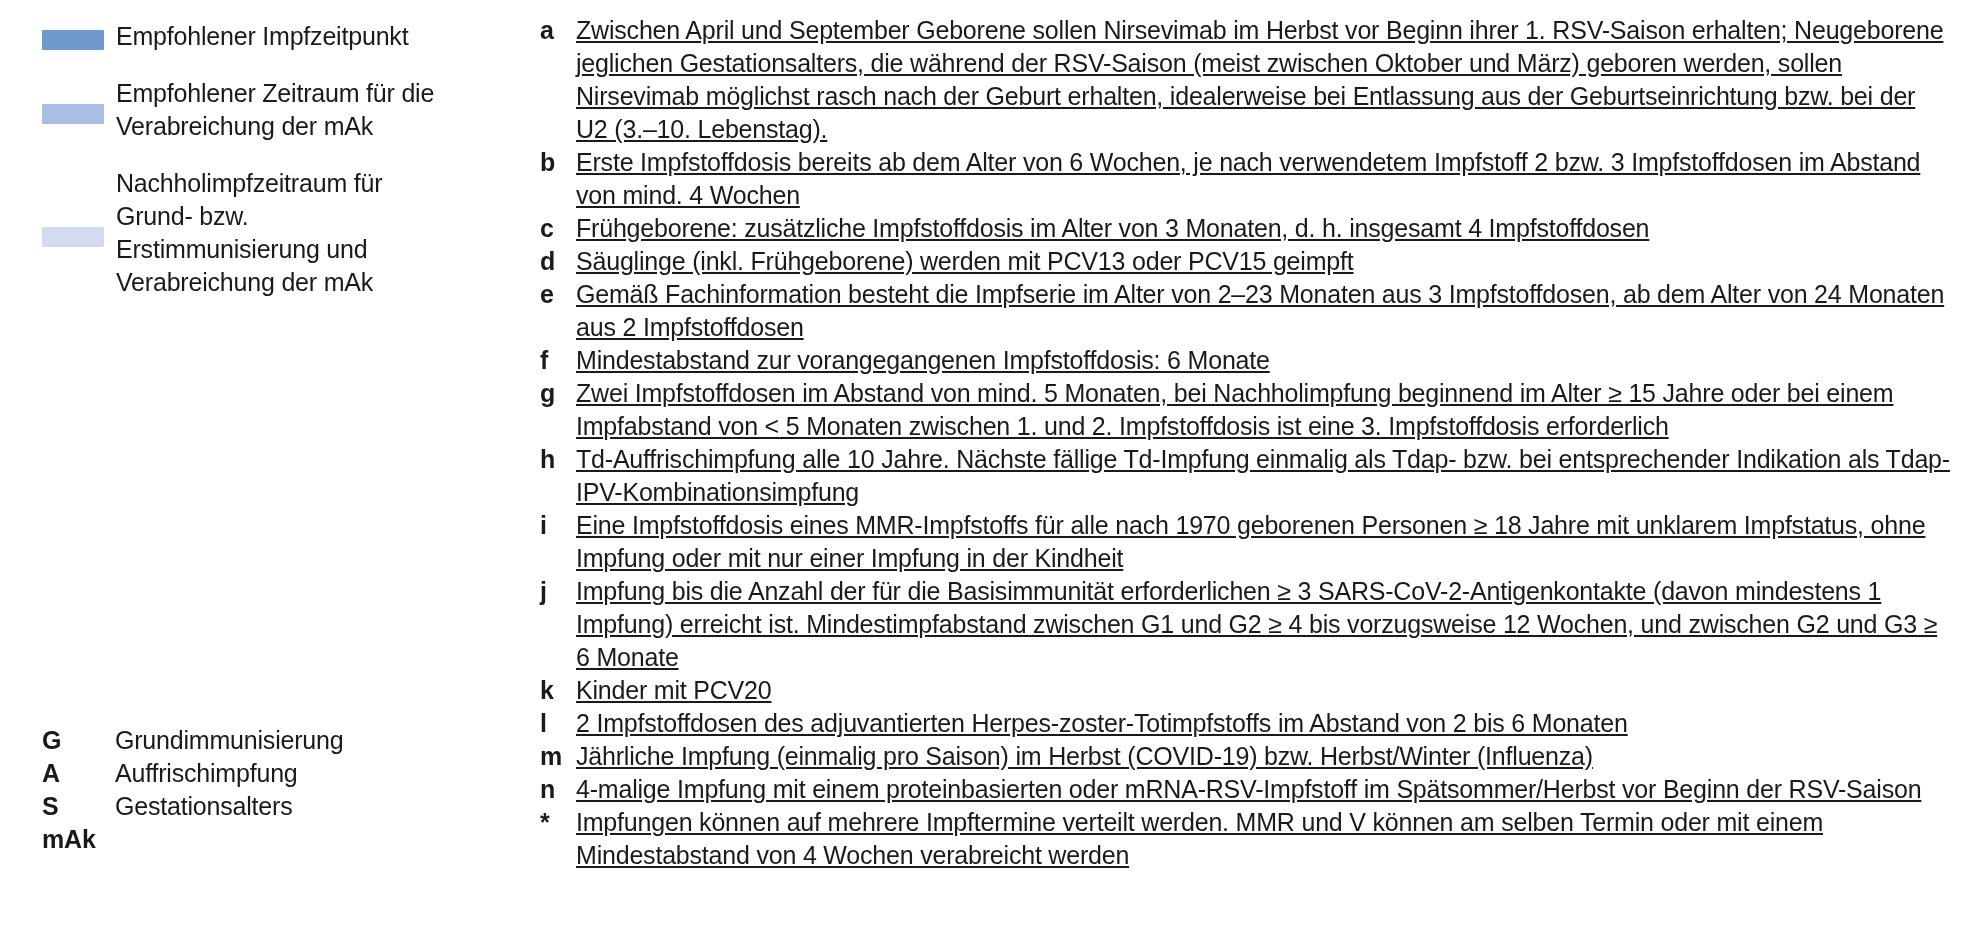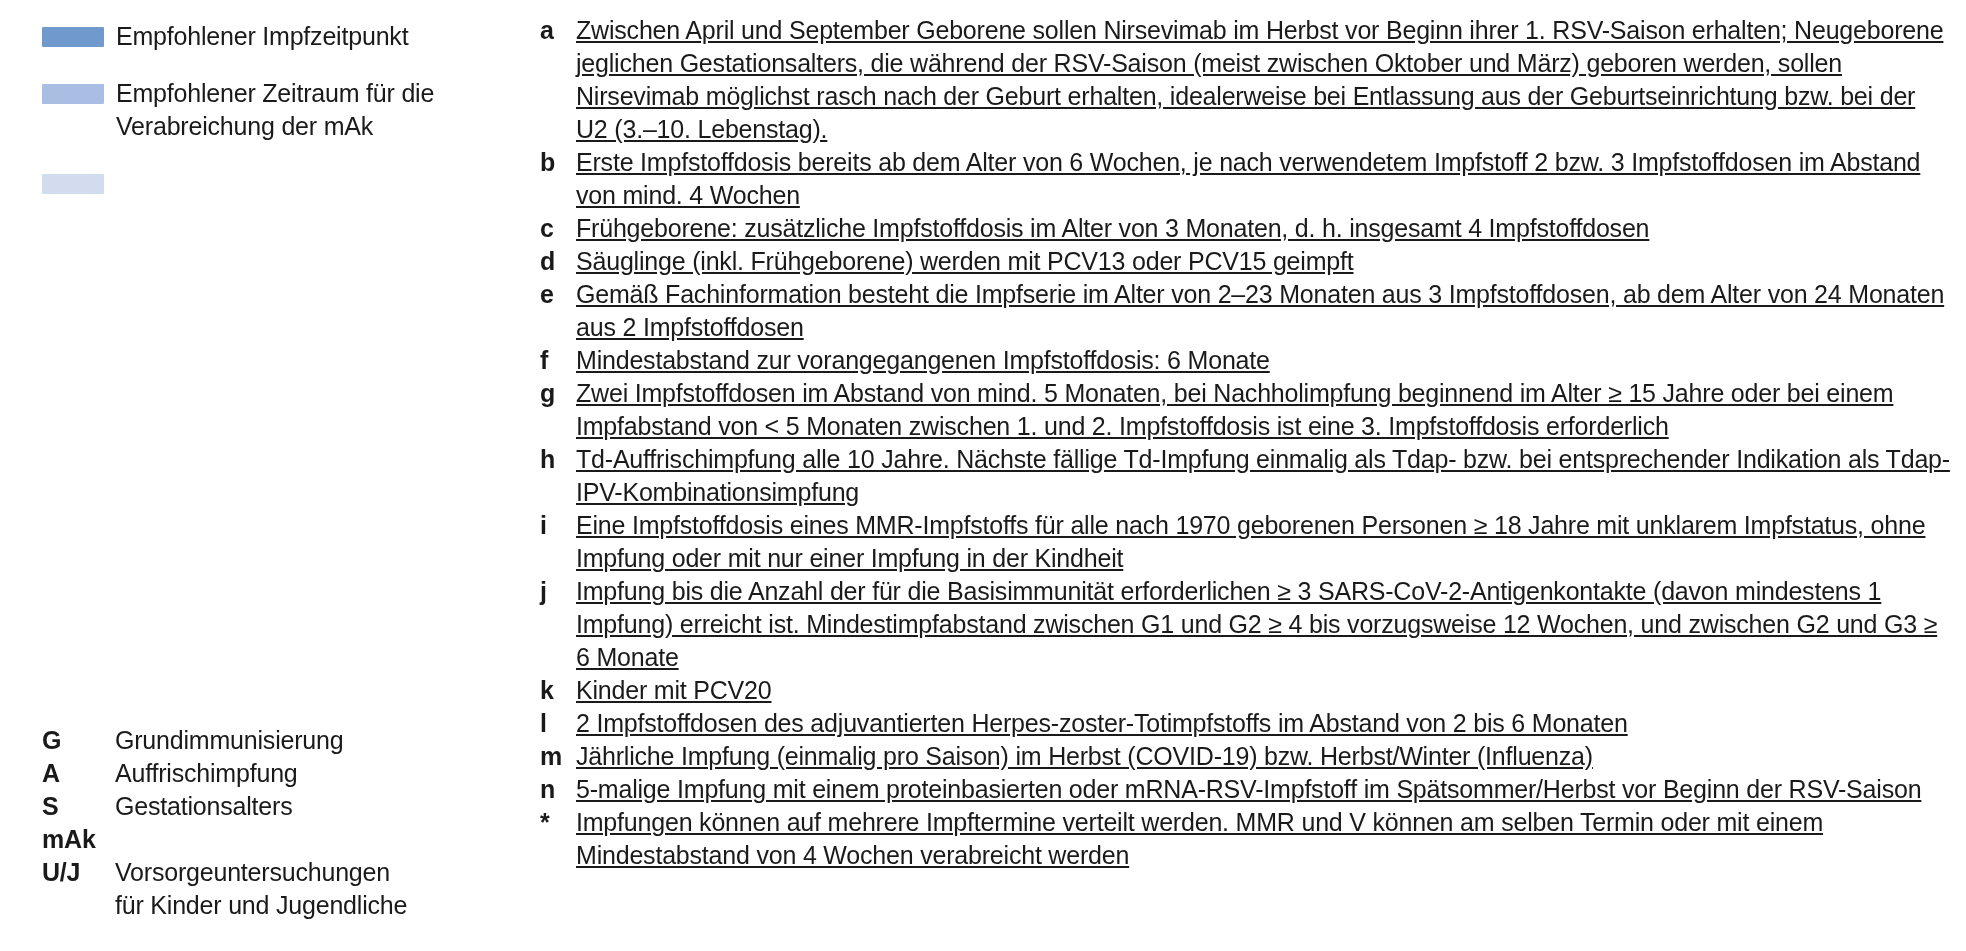--- a/index.html
+++ b/index.html
@@ -21,21 +21,21 @@
 
   
   .legend {
     position: absolute;
     left: 42px;
     top: 20px;
     width: 420px;
   }
   .legend-item {
     display: flex;
-    align-items: flex-start;
+    align-items: center;
     margin-bottom: 24px;
   }
   .swatch {
     flex: 0 0 62px;
     width: 62px;
     height: 20px;
     margin: 7px 12px 0 0;
     border-radius: 1px;
   }
   .legend-label {
@@ -87,42 +87,39 @@
   <div class="legend-item">
     <span class="swatch" style="background-color: rgb(112, 153, 205);"></span>
     <span class="legend-label">Empfohlener Impfzeitpunkt</span>
   </div>
   <div class="legend-item">
     <span class="swatch" style="background-color: rgb(168, 190, 227);"></span>
     <span class="legend-label">Empfohlener Zeitraum für die Verabreichung der mAk</span>
   </div>
   <div class="legend-item">
     <span class="swatch" style="background-color: rgb(211, 220, 239);"></span>
+    <span class="legend-label">Nachholimpfzeitraum für Grund- bzw. Erstimmunisierung und Verabreichung der mAk</span>
   </div>
 </div>
 
 <div class="abbr">
   <div class="abbr-row">
     <span class="abbr-key">G</span>
     <span class="abbr-value">Grundimmunisierung</span>
   </div>
   <div class="abbr-row">
     <span class="abbr-key">A</span>
     <span class="abbr-value">Auffrischimpfung</span>
   </div>
   <div class="abbr-row">
     <span class="abbr-key">S</span>
     <span class="abbr-value">Gestationsalters</span>
   </div>
   <div class="abbr-row">
     <span class="abbr-key">mAk</span>
-  </div>
-  <div class="abbr-row">
-    <span class="abbr-key">U/J</span>
-    <span class="abbr-value">Vorsorgeuntersuchungen für Kinder und Jugendliche</span>
   </div>
 </div>
 
 <div class="footnotes">
   <div class="fn">
     <span class="fn-label">a</span>
     <span class="fn-text">Zwischen April und September Geborene sollen Nirsevimab im Herbst vor Beginn ihrer 1. RSV-Saison erhalten; Neugeborene jeglichen Gestationsalters, die während der RSV-Saison (meist zwischen Oktober und März) geboren werden, sollen Nirsevimab möglichst rasch nach der Geburt erhalten, idealerweise bei Entlassung aus der Geburtseinrichtung bzw. bei der U2 (3.–10. Lebenstag).</span>
   </div>
   <div class="fn">
     <span class="fn-label">b</span>
@@ -167,19 +164,19 @@
   <div class="fn">
     <span class="fn-label">l</span>
     <span class="fn-text">2 Impfstoffdosen des adjuvantierten Herpes-zoster-Totimpfstoffs im Abstand von 2 bis 6 Monaten</span>
   </div>
   <div class="fn">
     <span class="fn-label">m</span>
     <span class="fn-text">Jährliche Impfung (einmalig pro Saison) im Herbst (COVID-19) bzw. Herbst/Winter (Influenza)</span>
   </div>
   <div class="fn">
     <span class="fn-label">n</span>
-    <span class="fn-text">5-malige Impfung mit einem proteinbasierten oder mRNA-RSV-Impfstoff im Spätsommer/Herbst vor Beginn der RSV-Saison</span>
+    <span class="fn-text">4-malige Impfung mit einem proteinbasierten oder mRNA-RSV-Impfstoff im Spätsommer/Herbst vor Beginn der RSV-Saison</span>
   </div>
   <div class="fn">
     <span class="fn-label">*</span>
     <span class="fn-text">Impfungen können auf mehrere Impftermine verteilt werden. MMR und V können am selben Termin oder mit einem Mindestabstand von 4 Wochen verabreicht werden</span>
   </div>
 </div>
 
 </body></html>

